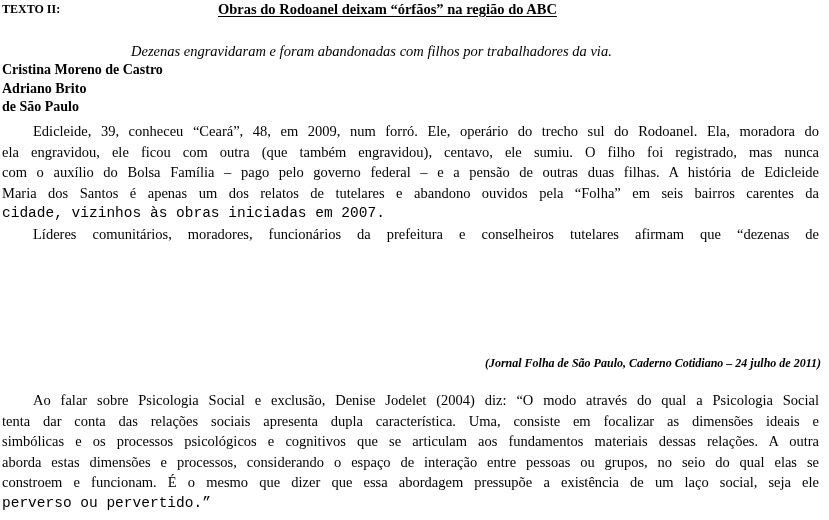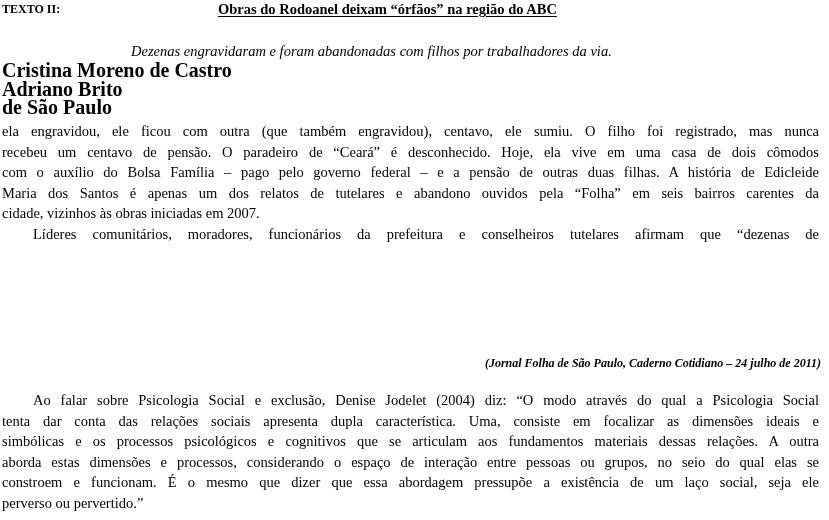--- a/index.html
+++ b/index.html
@@ -40,21 +40,21 @@
       top: 42px;
       font-size: 14.5px;
       font-style: italic;
       line-height: 18px;
       white-space: nowrap;
     }
     .authors {
       position: absolute;
       left: 2px;
       top: 61px;
-      font-size: 20px;
+      font-size: 14px;
       font-weight: bold;
       line-height: 18.5px;
     }
     .authors div { white-space: nowrap; }
     .block {
       position: absolute;
       left: 2px;
       width: 817px;
       font-size: 14.5px;
       line-height: 20.6px;
@@ -73,40 +73,40 @@
     .j {
       display: block;
       width: 100%;
       box-sizing: border-box;
       white-space: normal;
       text-align: justify;
       text-align-last: justify;
       overflow: hidden;
       height: 20.6px;
     }
-    .j.last { text-align-last: left; }
+    .j.last { text-align-last: left; font-family: Liberation Mono, monospace; }
     .j.indent { padding-left: 31px; }
   </style>
 </head>
 <body>
 
 <div class="label">TEXTO II:</div>
 <div class="title">Obras do Rodoanel deixam “órfãos” na região do ABC</div>
 <div class="subtitle">Dezenas engravidaram e foram abandonadas com filhos por trabalhadores da via.</div>
 
 <div class="authors">
   <div>Cristina Moreno de Castro</div>
   <div>Adriano Brito</div>
   <div>de São Paulo</div>
 </div>
 
 <div class="block" style="top:121px;">
   <div>
+    <div class="j indent">Edicleide, 39, conheceu “Ceará”, 48, em 2009, num forró. Ele, operário do trecho sul do Rodoanel. Ela, moradora do</div>
     <div class="j">ela engravidou, ele ficou com outra (que também engravidou), centavo, ele sumiu. O filho foi registrado, mas nunca</div>
-    <div class="j">recebeu um centavo de pensão. O paradeiro de “Ceará” é desconhecido. Hoje, ela vive em uma casa de dois cômodos</div>
     <div class="j">com o auxílio do Bolsa Família – pago pelo governo federal – e a pensão de outras duas filhas. A história de Edicleide</div>
     <div class="j">Maria dos Santos é apenas um dos relatos de tutelares e abandono ouvidos pela “Folha” em seis bairros carentes da</div>
     <div class="j last">cidade, vizinhos às obras iniciadas em 2007.</div>
   </div>
   <div>
     <div class="j indent">Líderes comunitários, moradores, funcionários da prefeitura e conselheiros tutelares afirmam que “dezenas de</div>
   </div>
 </div>
 
 <div class="source">(Jornal Folha de São Paulo, Caderno Cotidiano – 24 julho de 2011)</div>

